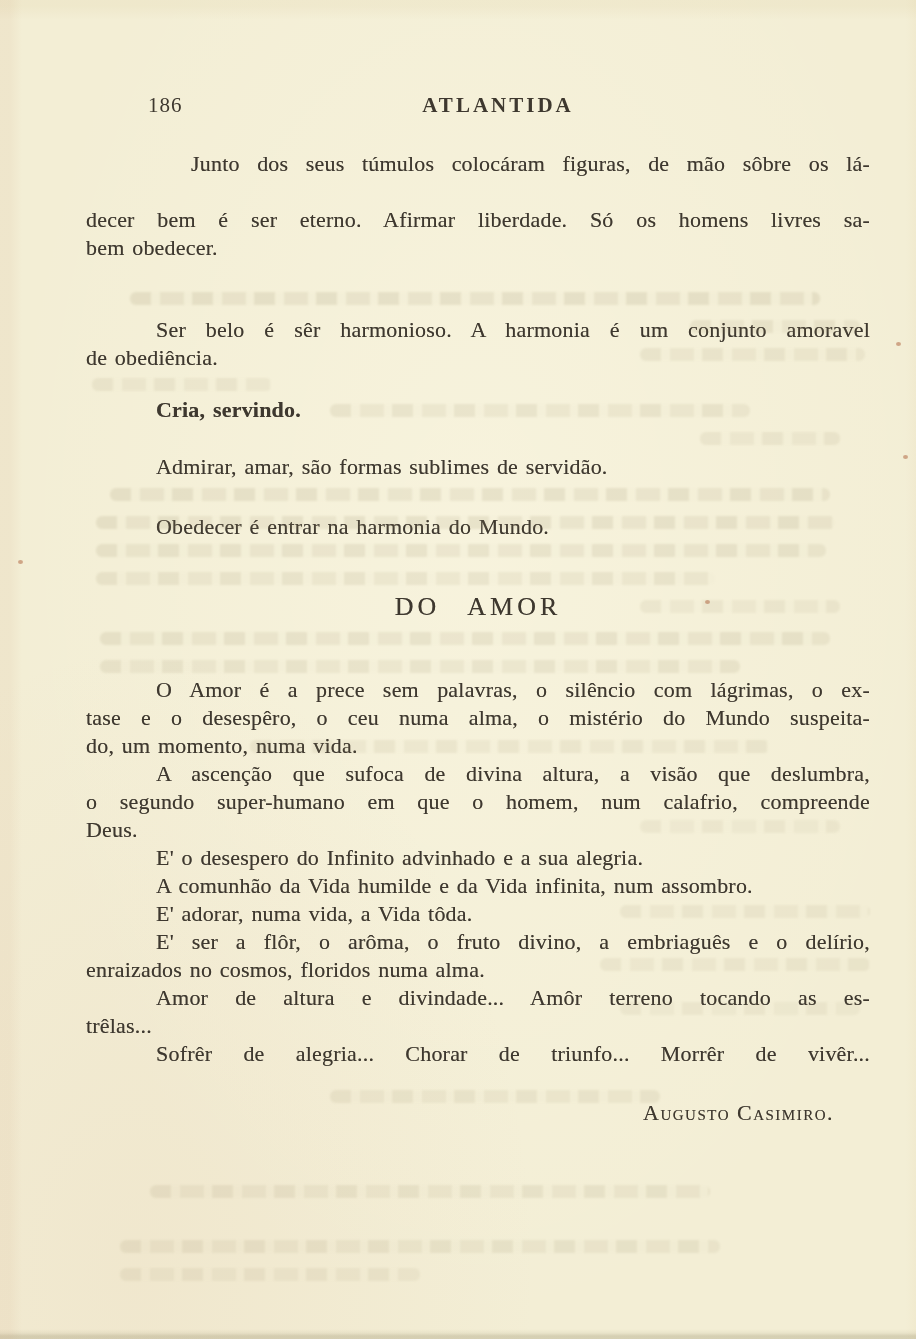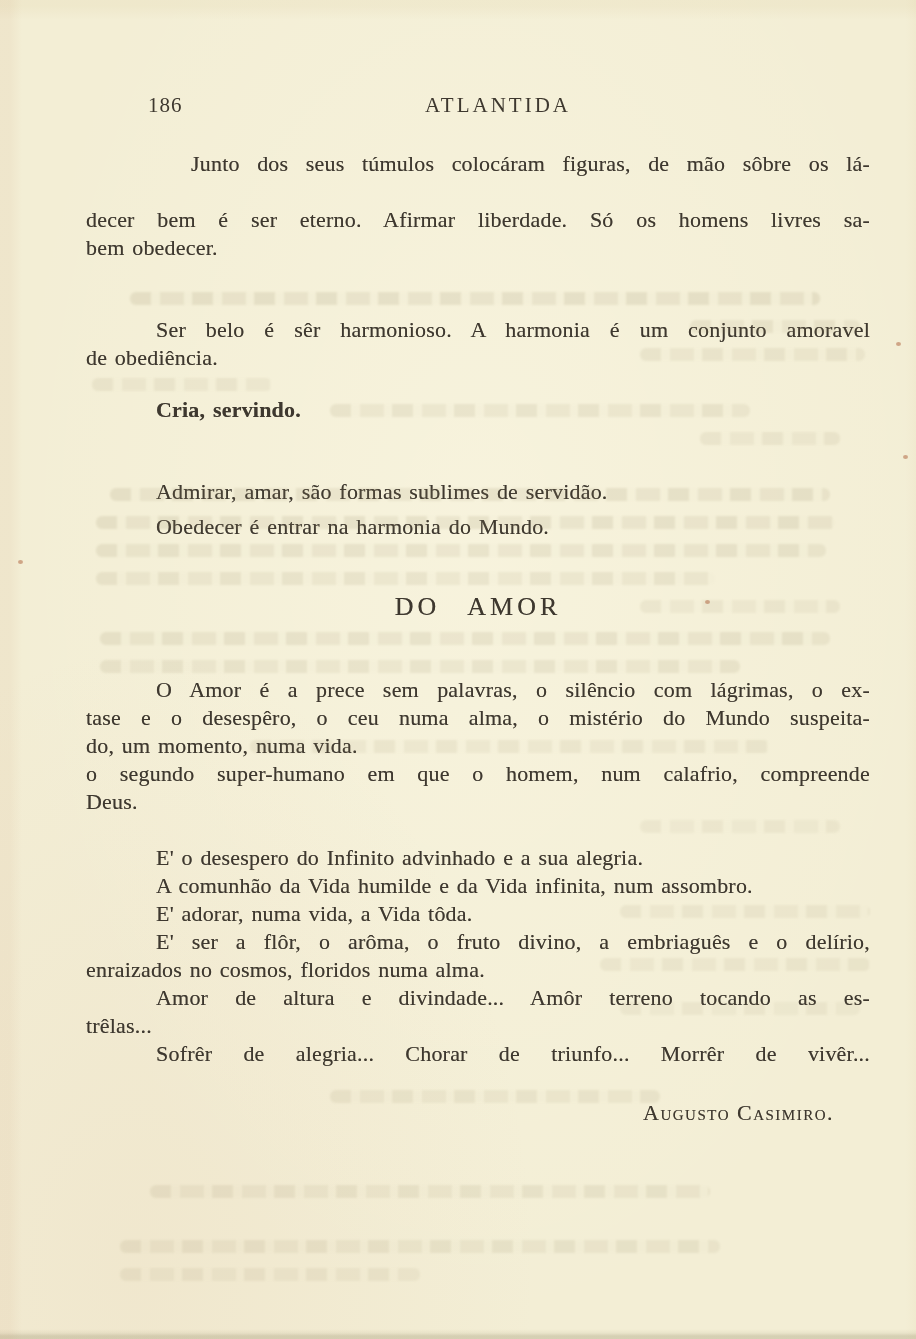--- a/index.html
+++ b/index.html
@@ -19,21 +19,21 @@
       radial-gradient(ellipse at 50% 40%, rgba(255,252,235,0.35), rgba(0,0,0,0) 70%),
       #f3eed5;
     padding-left: 36px;
   }
   .pagehead-num{
     position:absolute;left:148px;top:93px;
     font-size:21px;letter-spacing:1px;
   }
   .pagehead-title{
     position:absolute;left:106px;top:93px;width:784px;
-    text-align:center;font-weight:normal;
+    text-align:center;font-weight:bold;
     font-size:21px;letter-spacing:3px;
   }
   .block{position:absolute;left:86px;width:784px;}
   .line{
     height:28px;line-height:28px;
     font-size:22px;letter-spacing:0.2px;word-spacing:2px;
     white-space:nowrap;
     text-shadow:0 0 0.5px rgba(62,56,47,0.55);
   }
   .line.just{
@@ -79,33 +79,34 @@
         <div class="line just">decer bem é ser eterno. Afirmar liberdade. Só os homens livres sa-</div>
         <div class="line">bem obedecer.</div>
       </div>
       <div class="block" style="top: 316px;">
         <div class="line just" style="text-indent: 70px;">Ser belo é sêr harmonioso. A harmonia é um conjunto amoravel</div>
         <div class="line">de obediência.</div>
       </div>
       <div class="block" style="top: 396px; font-weight: bold;">
         <div class="line" style="text-indent: 70px;">Cria, servindo.</div>
       </div>
-      <div class="block" style="top: 478px;">
+      <div class="block" style="top: 453px;">
         <div class="line" style="text-indent: 70px;">Admirar, amar, são formas sublimes de servidão.</div>
       </div>
       <div class="block" style="top: 513px;">
         <div class="line" style="text-indent: 70px;">Obedecer é entrar na harmonia do Mundo.</div>
       </div>
       <div class="headline" style="top: 592px;">DO AMOR</div>
       <div class="block" style="top: 676px;">
         <div class="line just" style="text-indent: 70px;">O Amor é a prece sem palavras, o silêncio com lágrimas, o ex-</div>
         <div class="line just">tase e o desespêro, o ceu numa alma, o mistério do Mundo suspeita-</div>
         <div class="line">do, um momento, numa vida.</div>
       </div>
       <div class="block" style="top: 760px;">
+        <div class="line just" style="text-indent: 70px;">A ascenção que sufoca de divina altura, a visão que deslumbra,</div>
         <div class="line just">o segundo super-humano em que o homem, num calafrio, compreende</div>
         <div class="line">Deus.</div>
       </div>
       <div class="block" style="top: 844px;">
         <div class="line" style="text-indent: 70px;">E' o desespero do Infinito advinhado e a sua alegria.</div>
       </div>
       <div class="block" style="top: 872px;">
         <div class="line" style="text-indent: 70px;">A comunhão da Vida humilde e da Vida infinita, num assombro.</div>
       </div>
       <div class="block" style="top: 900px;">

